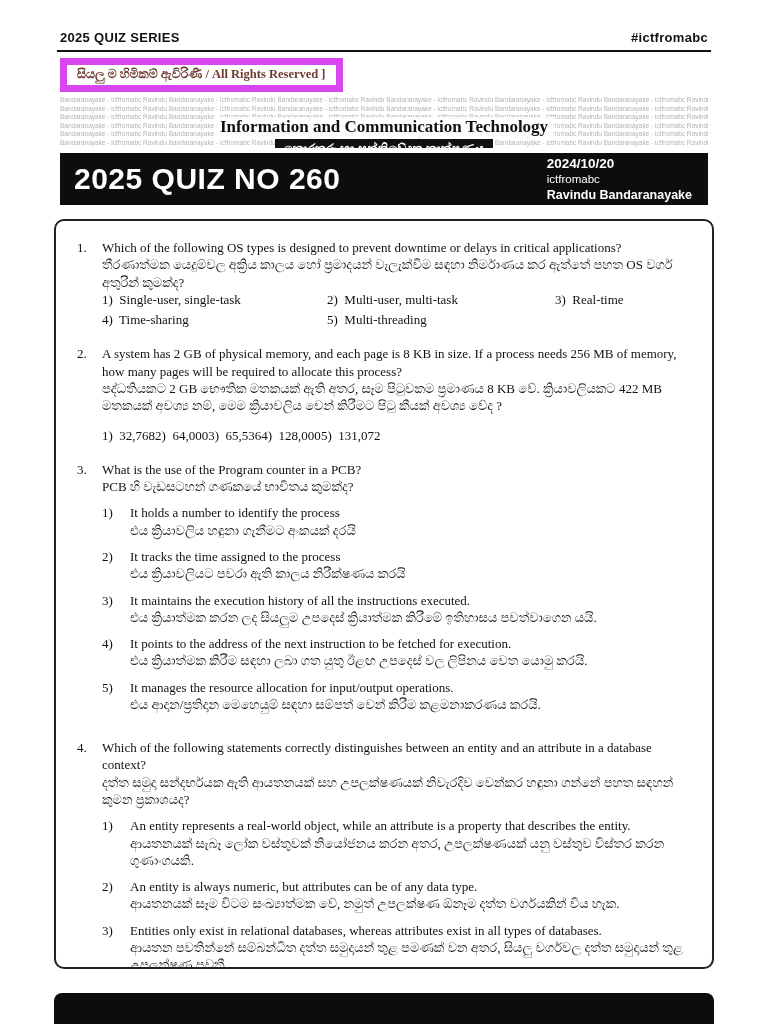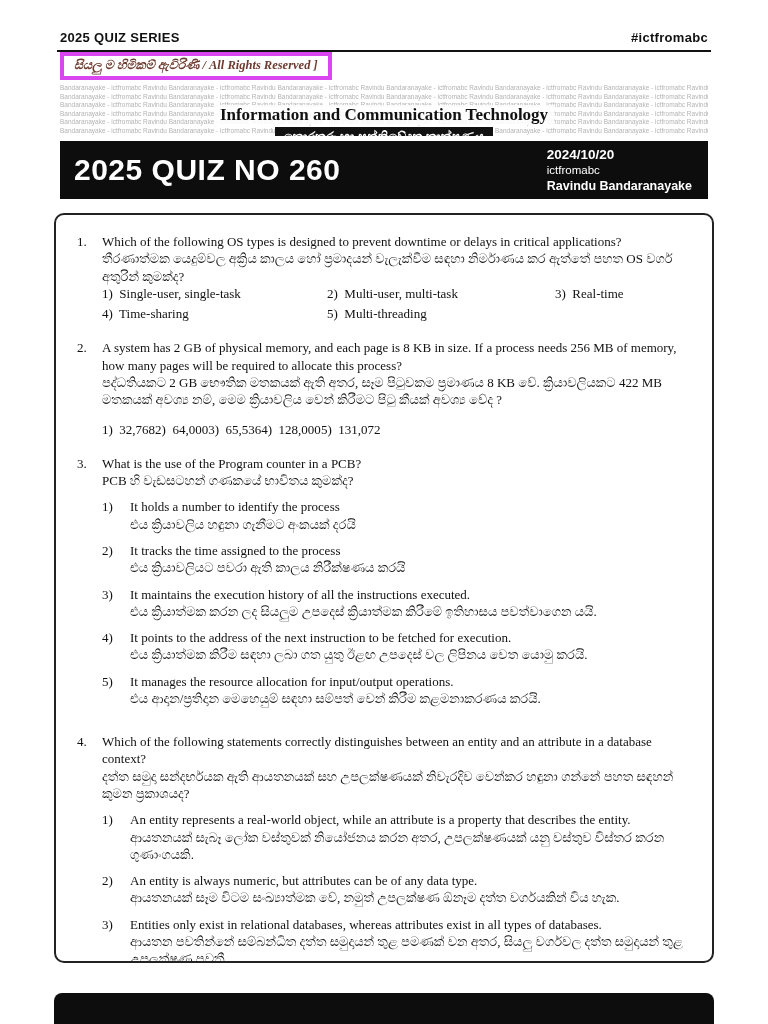--- a/index.html
+++ b/index.html
@@ -21,25 +21,24 @@
     font-size: 13px;
     letter-spacing: 0.3px;
   }
   .header-divider {
     border: 0;
     border-top: 2px solid #111;
     margin: 5px 57px 0 57px;
   }
   .rights-box {
     display: inline-block;
-    margin: 0 0 0 60px;
-    border: 4px solid #d946ef;
+    margin: 6px 0 0 60px;
+    border: 7px solid #d946ef;
     padding: 2px 10px 3px 10px;
     font-size: 12.5px;
-    font-style: italic;
     font-weight: bold;
     color: #6d3a2e;
   }
   .wm-band {
     position: relative;
     margin: 4px 60px 0 60px;
     height: 52px;
     overflow: hidden;
   }
   .wm-text {
@@ -75,21 +74,21 @@
     color: #fff;
     font-weight: bold;
     font-size: 13px;
     padding: 2px 9px 3px 9px;
     white-space: nowrap;
   }
   .banner {
     margin: 5px 60px 0 60px;
     background: #0d0d0d;
     color: #fff;
-    height: 58px;
+    height: 52px;
     display: flex;
     justify-content: space-between;
     align-items: center;
     padding: 0 16px 0 14px;
   }
   .banner-title {
     font-family: "Liberation Sans", sans-serif;
     font-weight: bold;
     font-size: 30px;
     letter-spacing: 0.5px;

